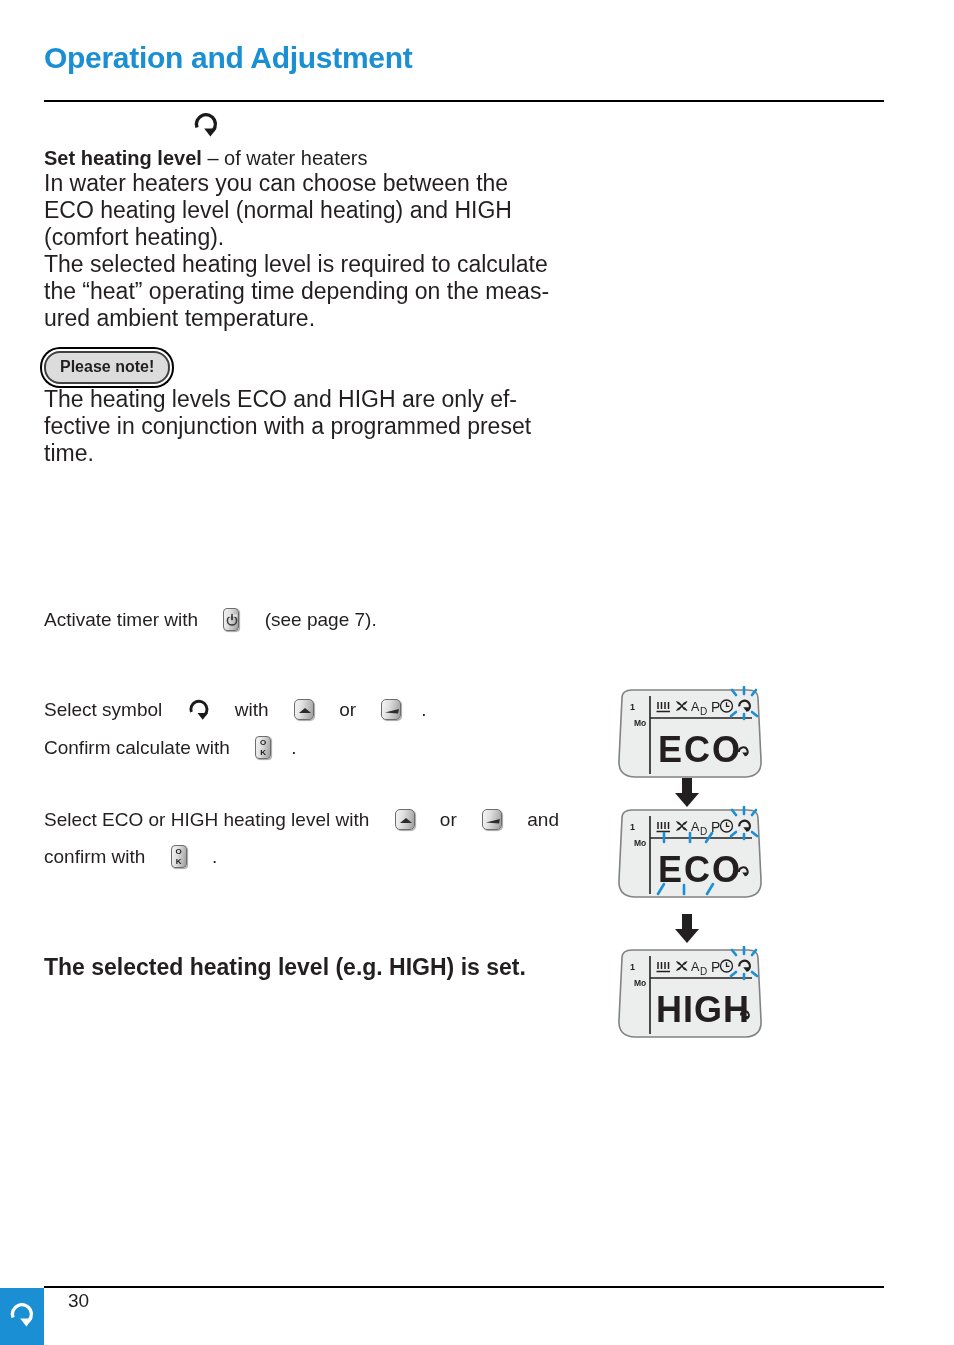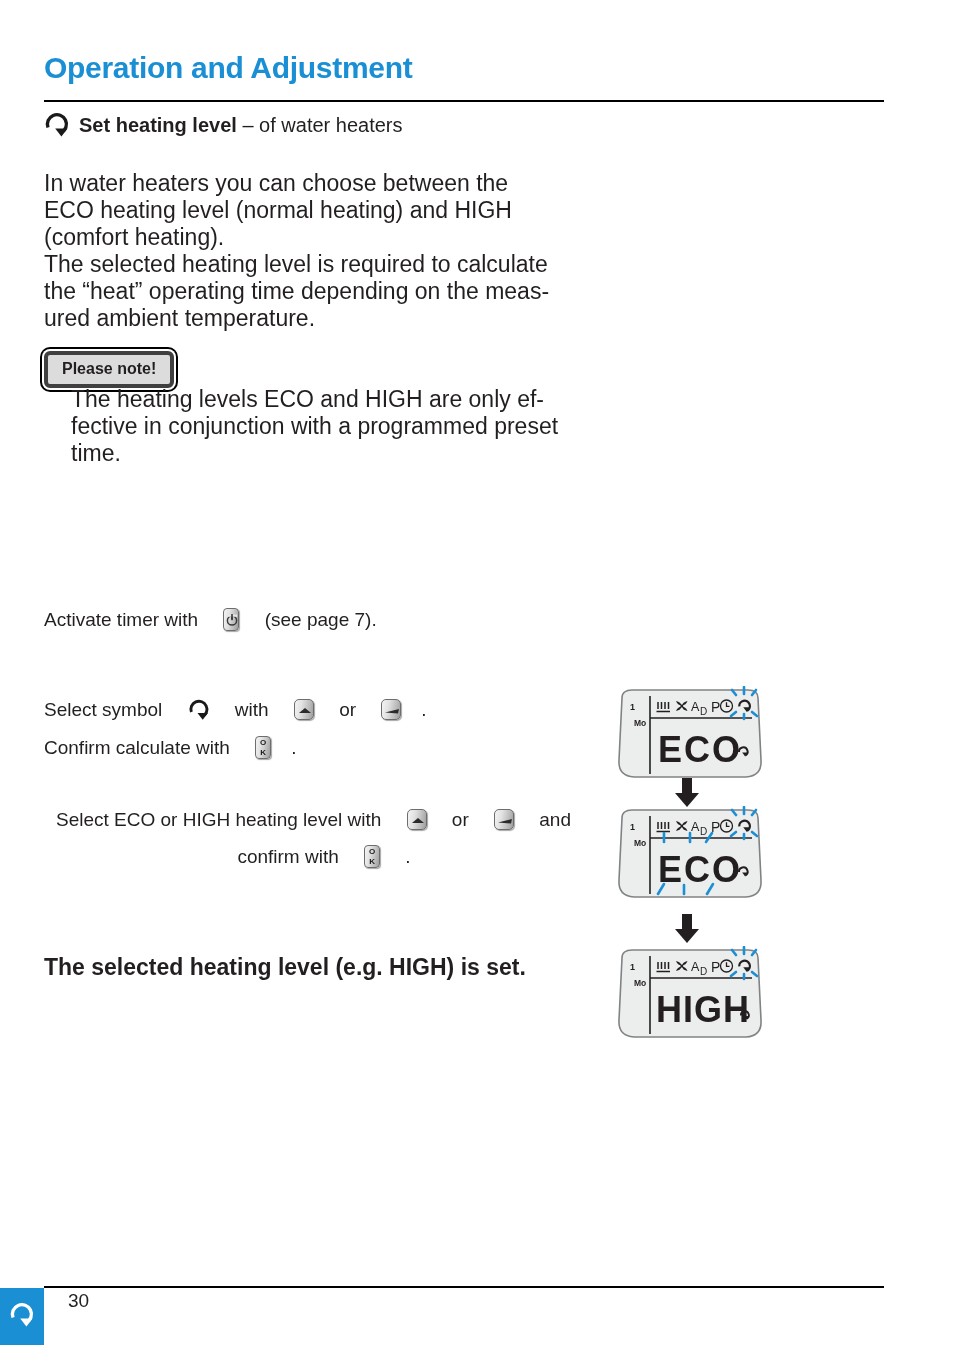--- a/index.html
+++ b/index.html
@@ -11,21 +11,21 @@
     font-family: "Liberation Sans", sans-serif;
     color: #231f20;
     position: relative;
     overflow: hidden;
   }
 
   
   .page-title {
     position: absolute;
     left: 44px;
-    top: 51px;
+    top: 41px;
     font-size: 30px;
     font-weight: bold;
     color: #1a8fd4;
     letter-spacing: -0.3px;
   }
   .title-rule {
     position: absolute;
     left: 44px;
     top: 100px;
     width: 840px;
@@ -33,20 +33,21 @@
     background: #000;
   }
 
   .subhead {
     position: absolute;
     left: 44px;
     top: 112px;
     display: flex;
     align-items: center;
     gap: 9px;
+    flex-direction: column;
   }
   .subhead-text {
     font-size: 20px;
     color: #231f20;
   }
   .subhead-text b { font-weight: bold; }
   .subhead-text .light { font-weight: normal; }
 
   
   .rot-icon { display:block; }
@@ -59,35 +60,35 @@
     color: #231f20;
     white-space: pre-line;
   }
   #intro-para { left: 44px; top: 170px; width: 520px; }
 
   .note-badge {
     position: absolute;
     left: 44px;
     top: 351px;
     background: #dcdcdc;
-    border: 4px solid #404040;
-    border-radius: 6px;
+    border: 2px solid #404040;
+    border-radius: 16px;
     box-shadow: 0 0 0 2px #fff, 0 0 0 4px #000;
     padding: 5px 14px 6px 14px;
     font-size: 16px;
     font-weight: bold;
     color: #231f20;
   }
-  #note-para { left: 44px; top: 386px; width: 520px; margin-left: 27px; }
+  #note-para { left: 44px; top: 386px; width: 520px; }
 
   #step-activate { left: 44px; top: 606px; width: 560px; }
   #step-select-symbol { left: 44px; top: 696px; width: 560px; }
   #step-confirm { left: 44px; top: 734px; width: 560px; }
-  #step-select-level { left: 56px; top: 806px; width: 560px; }
-  #step-confirm2 { left: 44px; top: 843px; width: 560px; justify-content: center; }
+  #step-select-level { left: 44px; top: 806px; width: 560px; }
+  #step-confirm2 { left: 44px; top: 843px; width: 560px; }
 
   .bold-line {
     position: absolute;
     left: 44px;
     top: 954px;
     font-size: 23px;
     font-weight: bold;
     color: #231f20;
   }
 

